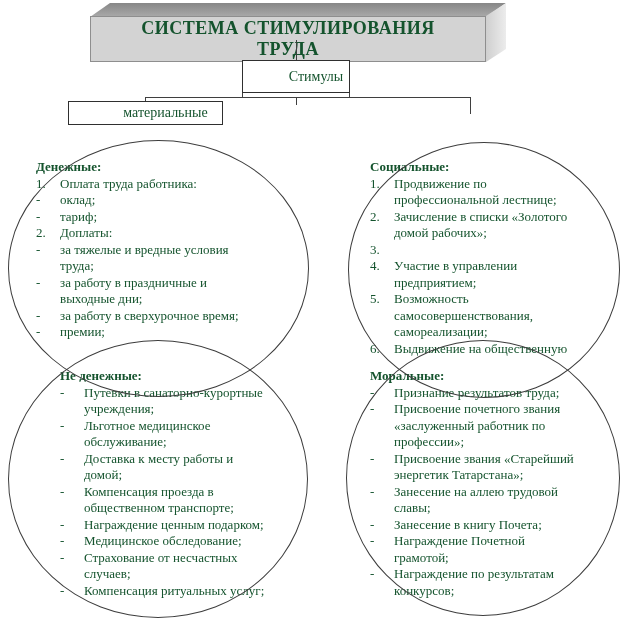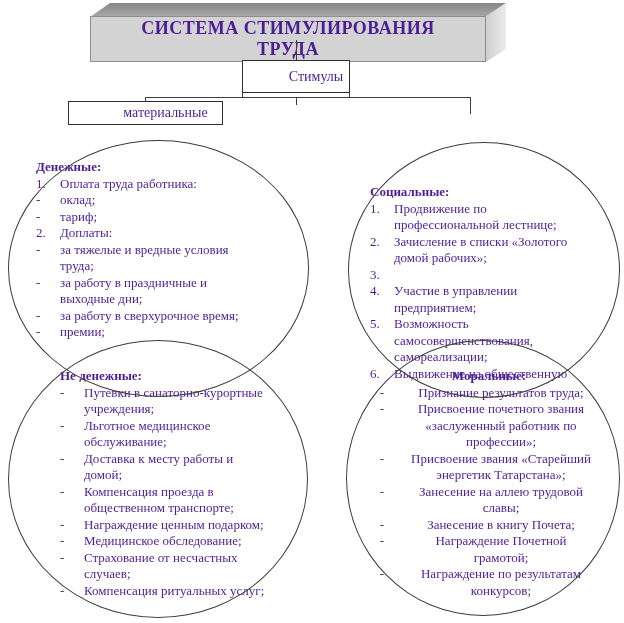--- a/index.html
+++ b/index.html
@@ -1,18 +1,18 @@
 <!DOCTYPE html>
 <html><head>
 <meta charset="utf-8">
 <style>
   html,body{margin:0;padding:0;background:#fff;}
   .canvas{
     position:relative;width:624px;height:623px;background:#ffffff;
-    font-family:"Liberation Serif","DejaVu Serif",serif;color:#4c1d95;
+    font-family:"Liberation Serif","DejaVu Serif",serif;color:#14532d;
     overflow:hidden;
   }
   
   .face-top{
     position:absolute;left:90px;top:3px;width:416px;height:14px;
     background:linear-gradient(#878787,#aaaaaa);
     clip-path:polygon(0 100%,20px 0,100% 0,calc(100% - 20px) 100%);
     z-index:1;
   }
   .face-right{
@@ -110,21 +110,21 @@
           <span class="marker">-</span>
           <span class="itext">за работу в сверхурочное время;</span>
         </div>
         <div class="row">
           <span class="marker">-</span>
           <span class="itext">премии;</span>
         </div>
       </div>
   </div>
 
-  <div class="tblock" style="left:370px;top:159px;width:238px;margin-top:25px;">
+  <div class="tblock" style="left:370px;top:159px;width:238px;">
     <div class="hdr">Социальные:</div>
     <div>
         <div class="row">
           <span class="marker">1.</span>
           <span class="itext">Продвижение по
 профессиональной лестнице;</span>
         </div>
         <div class="row">
           <span class="marker">2.</span>
           <span class="itext">Зачисление в списки «Золотого
@@ -187,21 +187,21 @@
           <span class="itext">Страхование от несчастных
 случаев;</span>
         </div>
         <div class="row">
           <span class="marker">-</span>
           <span class="itext">Компенсация ритуальных услуг;</span>
         </div>
       </div>
   </div>
 
-  <div class="tblock" style="left:370px;top:368px;width:238px;text-align:center;">
+  <div class="tblock" style="left:370px;top:368px;width:238px;">
     <div class="hdr">Моральные:</div>
     <div>
         <div class="row">
           <span class="marker">-</span>
           <span class="itext">Признание результатов труда;</span>
         </div>
         <div class="row">
           <span class="marker">-</span>
           <span class="itext">Присвоение почетного звания
 «заслуженный работник по

